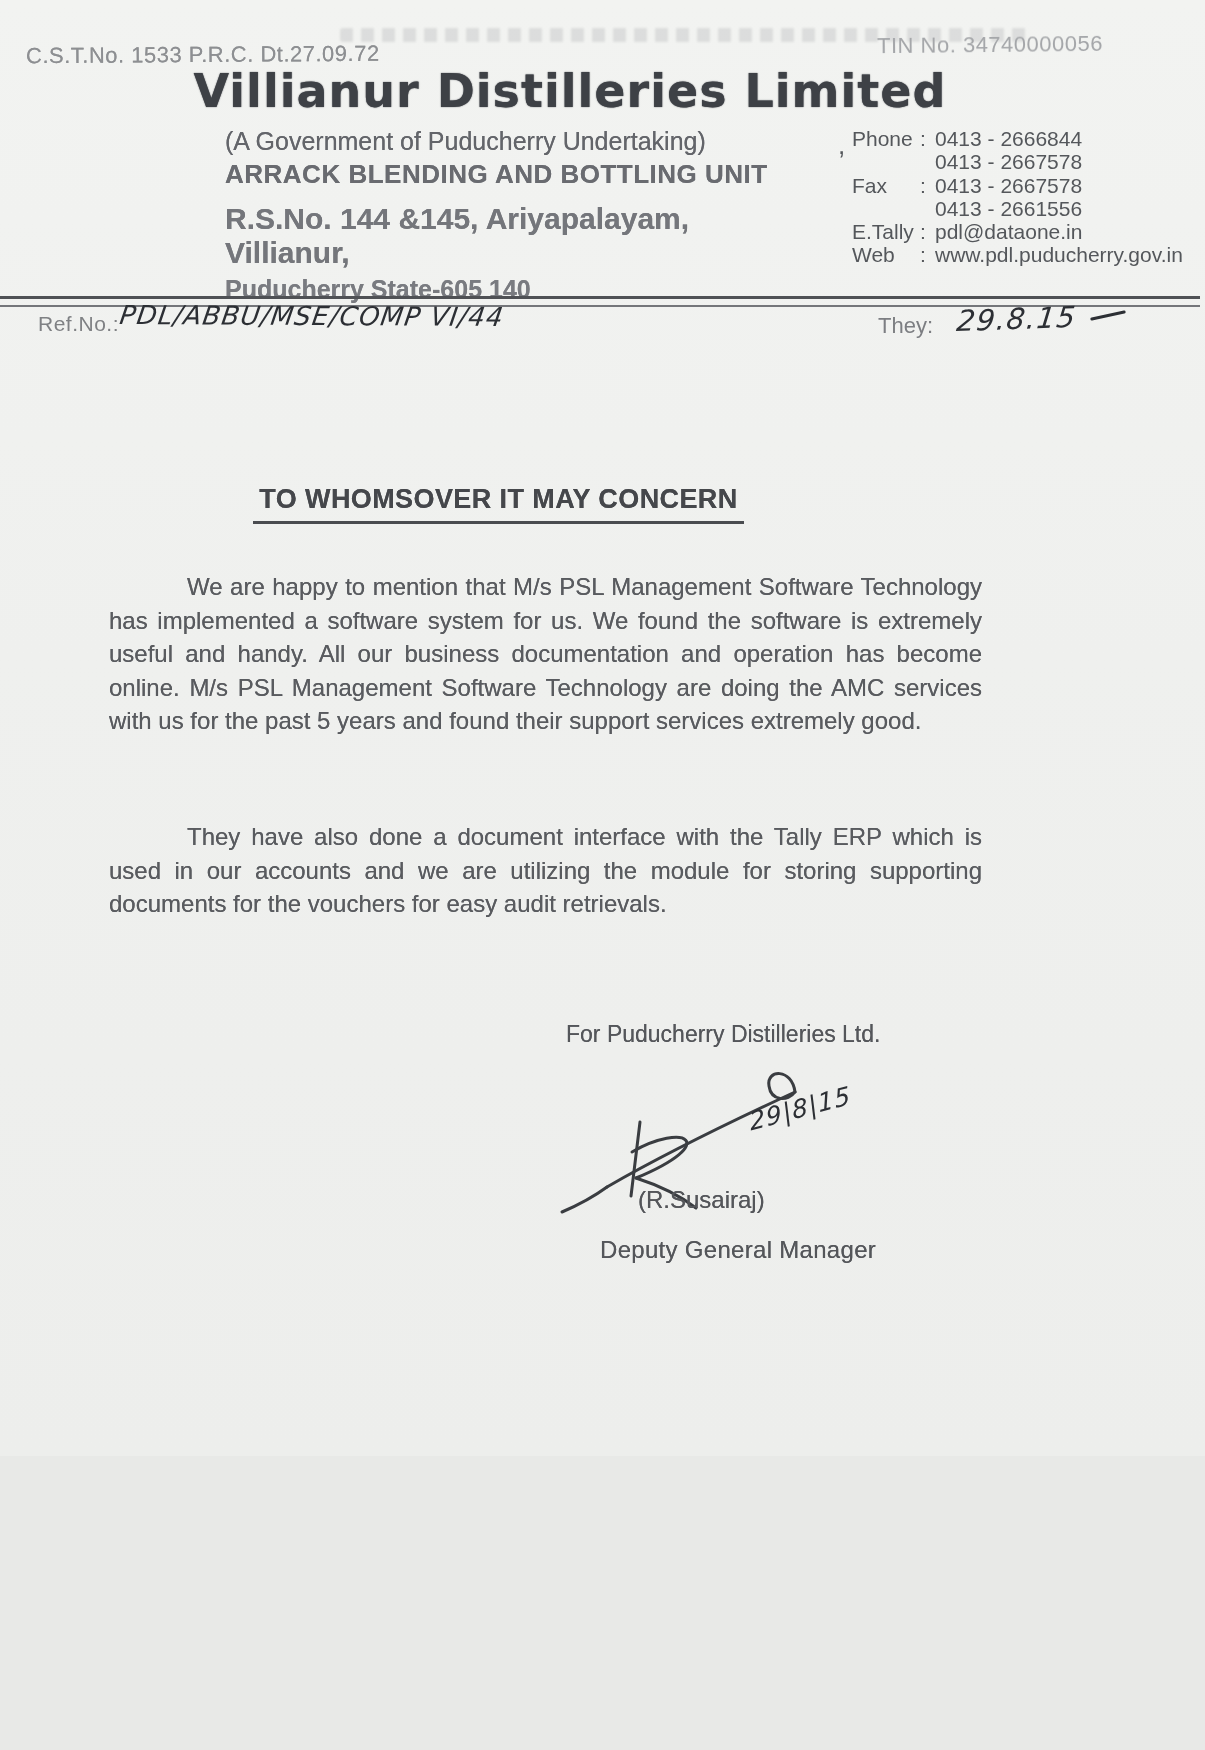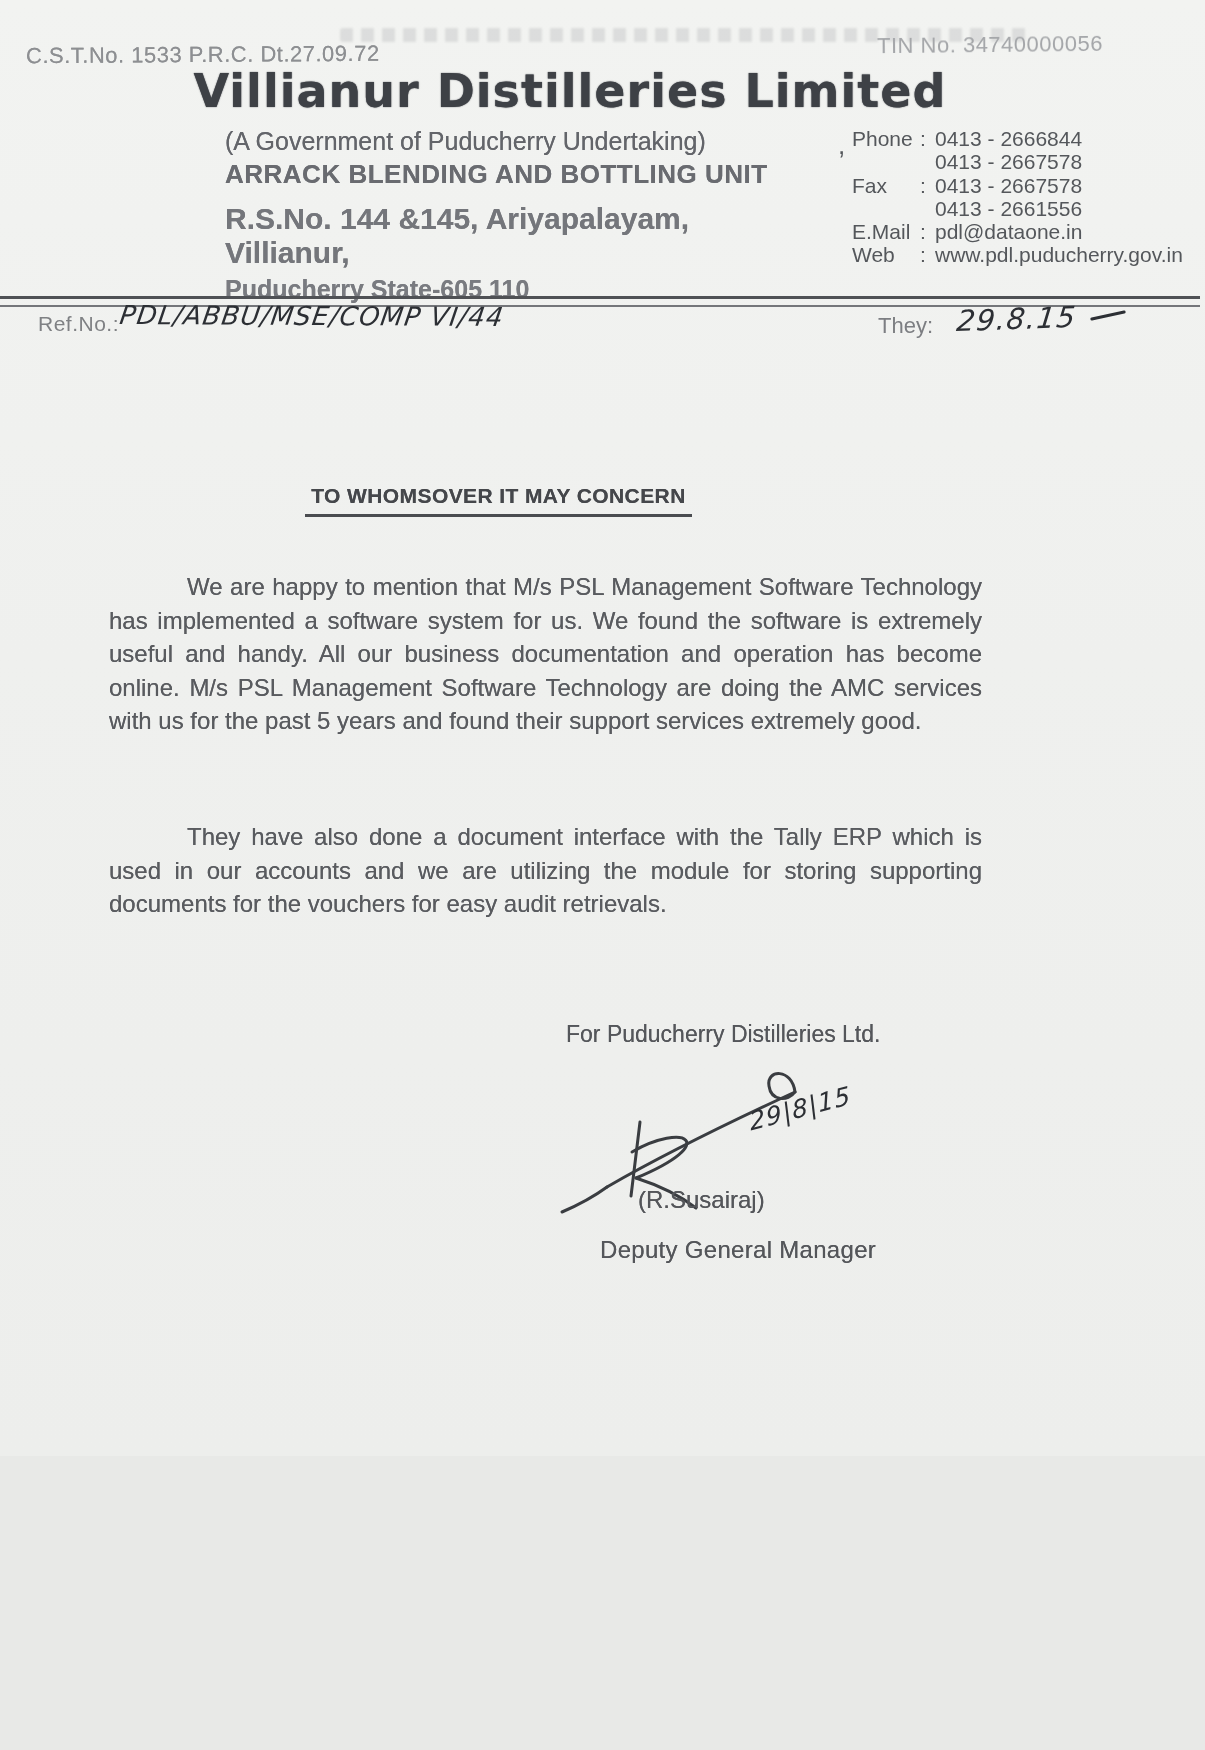--- a/index.html
+++ b/index.html
@@ -45,21 +45,21 @@
   .ref-label{left:38px;top:312px;font-size:21px;color:#7f8184;letter-spacing:.5px;}
   .date-label{left:878px;top:313px;font-size:22px;color:#7c7e82;}
   .hand{font-family:"DejaVu Sans", sans-serif;font-style:italic;color:#2c2f34;
         transform:skewX(-6deg);letter-spacing:1.2px;}
   .ref-value{left:120px;top:301px;font-size:26px;transform:skewX(-8deg) rotate(.3deg);}
   .date-value{left:957px;top:302px;font-size:29px;transform:skewX(-8deg) rotate(-2deg);}
   .date-tail{left:1090px;top:314px;width:36px;height:3px;background:#2c2f34;
         transform:rotate(-12deg);border-radius:2px;}
   
   .heading-wrap{left:62px;top:484px;width:873px;text-align:center;}
-  .heading{display:inline-block;font-size:21px;font-weight:bold;color:#45474b;
+  .heading{display:inline-block;font-size:27px;font-weight:bold;color:#45474b;
         letter-spacing:.4px;border-bottom:3px solid #4a4c50;padding:0 6px 6px 6px;
         text-shadow:0 0 .5px #55575b;}
   .para{left:74px;width:873px;font-size:24px;line-height:33.5px;color:#595b5f;
         text-align:justify;text-indent:78px;text-shadow:0 0 .4px #696b6f;margin-left:35px;}
   .p1{top:546px;}
   .p2{top:796px;}
   
   .for-line{left:566px;top:1021px;font-size:23px;color:#54565a;text-shadow:0 0 .4px #64666a;}
   .sig-svg{left:552px;top:1056px;}
   .sign-date{left:748px;top:1094px;font-size:25px;transform:rotate(-15deg) skewX(-8deg);}
@@ -77,21 +77,21 @@
 
   <div class="abs cst">C.S.T.No. 1533 P.R.C. Dt.27.09.72</div>
   <div class="abs tin">TIN No. 34740000056</div>
 
   <div class="abs company">Villianur Distilleries Limited</div>
 
   <div class="abs hblock">
     <div class="subtitle">(A Government of Puducherry Undertaking)</div>
     <div class="unit">ARRACK BLENDING AND BOTTLING UNIT</div>
     <div class="addr1">R.S.No. 144 &amp;145, Ariyapalayam, Villianur,</div>
-    <div class="addr2">Puducherry State-605 110</div>
+    <div class="addr2">Puducherry State-605 140</div>
   </div>
 
   <div class="abs stray-comma">,</div>
 
   <div class="abs contacts">
     <div class="crow">
       <span class="clabel">Phone</span>
         <span class="ccolon">:</span>
         <span class="cvalue">0413 - 2666844</span>
     </div>
@@ -104,21 +104,21 @@
       <span class="clabel">Fax</span>
         <span class="ccolon">:</span>
         <span class="cvalue">0413 - 2667578</span>
     </div>
     <div class="crow">
       <span class="clabel"></span>
         <span class="ccolon"></span>
         <span class="cvalue">0413 - 2661556</span>
     </div>
     <div class="crow">
-      <span class="clabel">E.Mail</span>
+      <span class="clabel">E.Tally</span>
         <span class="ccolon">:</span>
         <span class="cvalue">pdl@dataone.in</span>
     </div>
     <div class="crow">
       <span class="clabel">Web</span>
         <span class="ccolon">:</span>
         <span class="cvalue">www.pdl.puducherry.gov.in</span>
     </div>
   </div>
 

